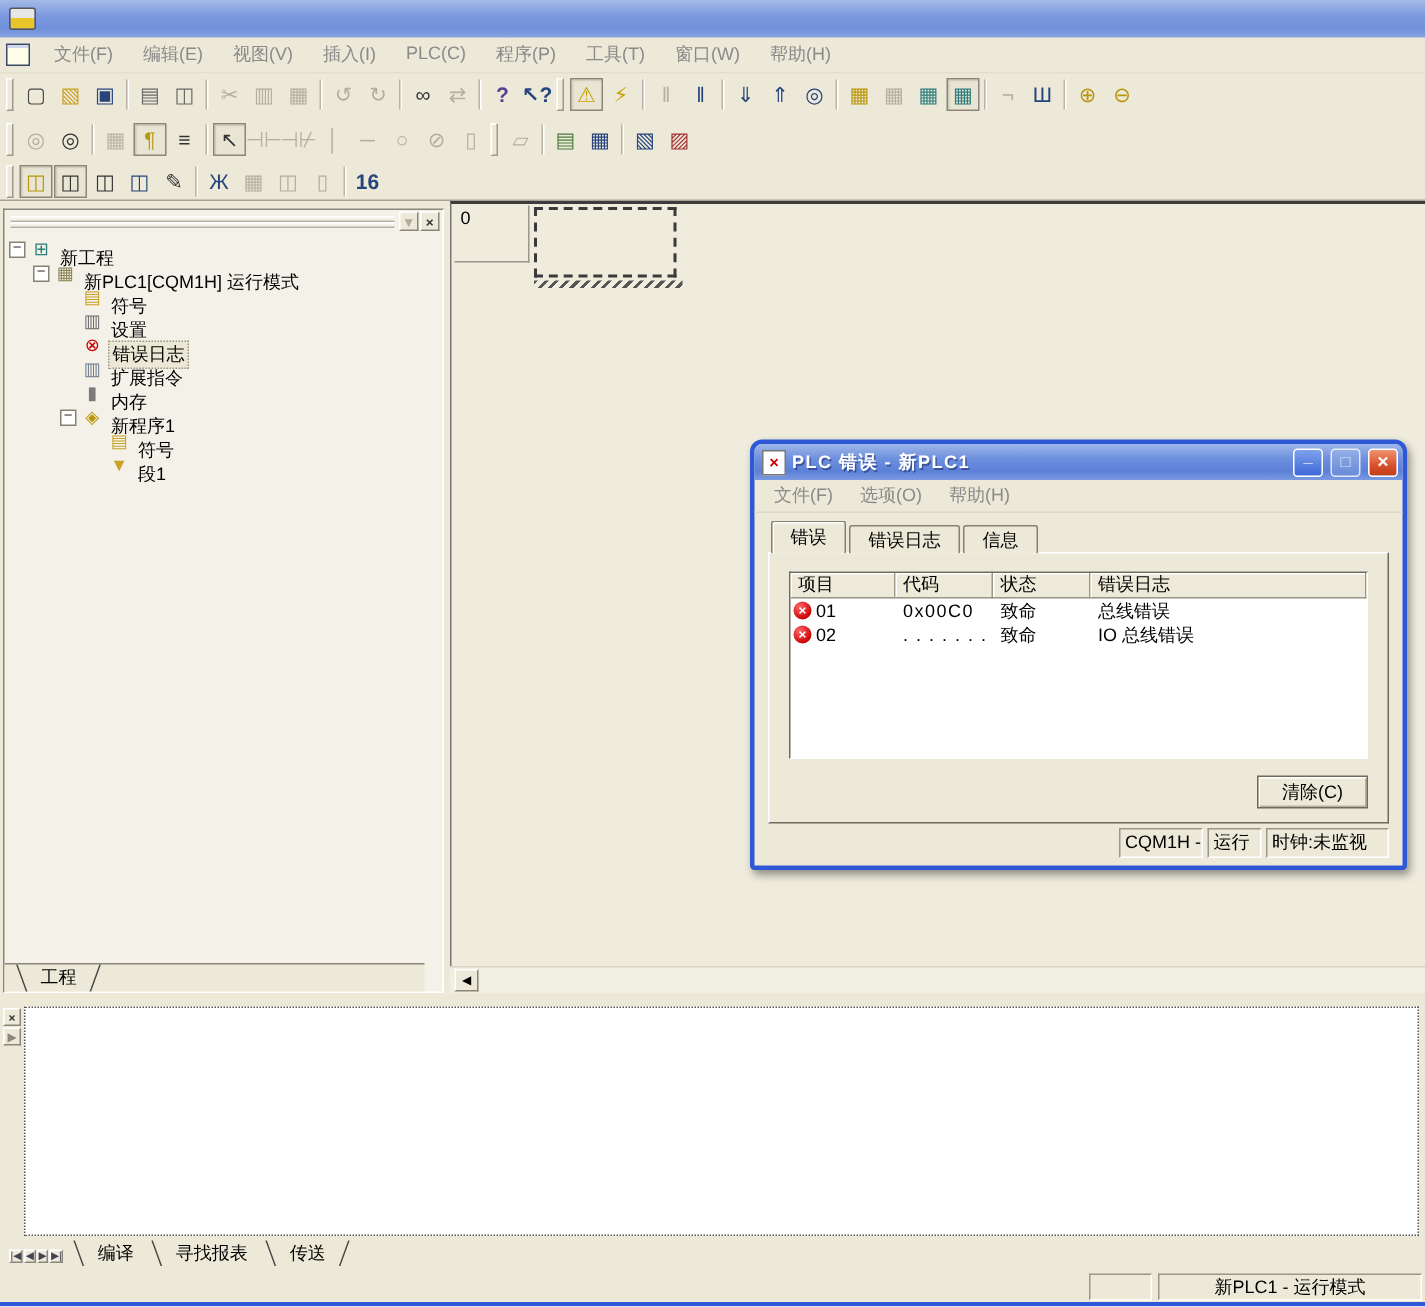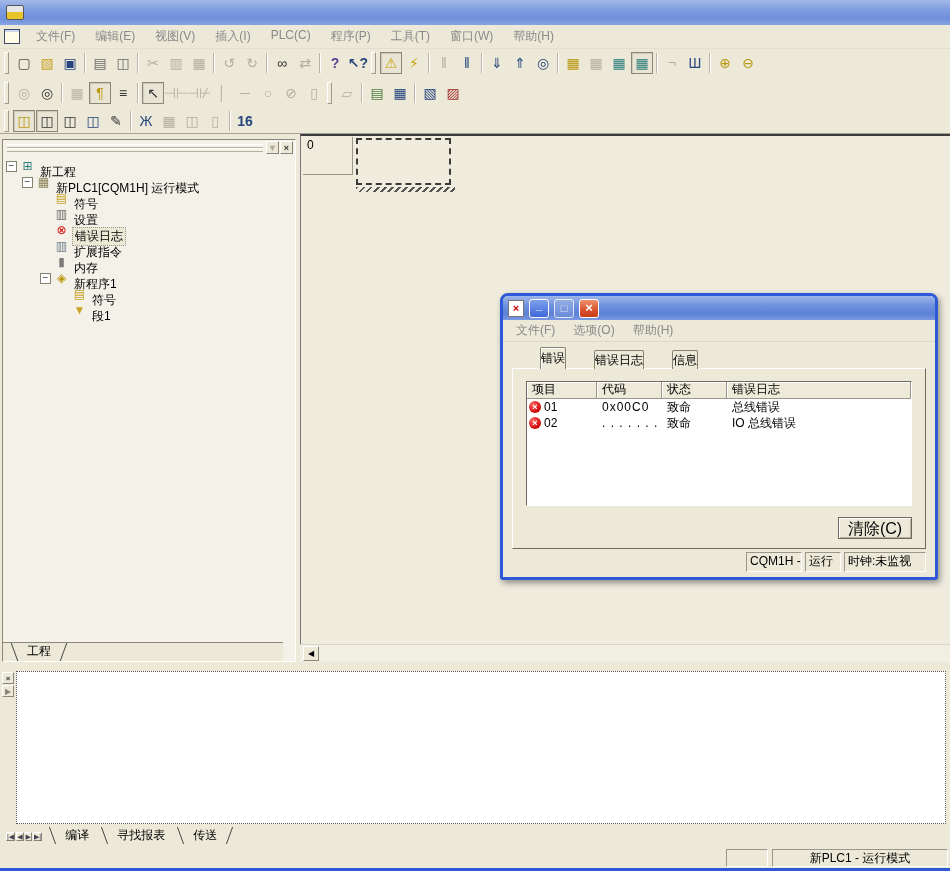--- a/index.html
+++ b/index.html
@@ -109,39 +109,39 @@
   .dtext{flex:1;color:#fff;font-weight:bold;letter-spacing:1px;text-shadow:1px 1px 0 rgba(10,20,80,.45);white-space:nowrap;overflow:hidden;}
   .dbtn{width:20px;height:19px;flex:none;border:1px solid #fff;border-radius:3px;color:#fff;box-sizing:border-box;
     font-size:11px;font-weight:bold;text-align:center;line-height:16px;margin-left:1px;}
   .dbtn.min{background:linear-gradient(180deg,#7DA1EC,#3E68D8);line-height:10px;}
   .dbtn.max{background:linear-gradient(180deg,#97B1E8,#6E8FD8);opacity:.8;}
   .dbtn.close{background:linear-gradient(180deg,#F0926F,#D9512C 60%,#C43C18);font-size:13px;line-height:15px;}
   .dmenu{height:21px;flex:none;display:flex;align-items:center;padding:0 4px;border-bottom:1px solid #ddd9c9;}
   .dmitem{color:#8a8a8a;padding:0 9px;white-space:nowrap;}
   .dbody{flex:1;display:flex;flex-direction:column;padding:6px 9px 3px;min-height:0;}
   .dtabs{height:21px;flex:none;display:flex;align-items:flex-end;padding-left:2px;position:relative;z-index:2;}
-  .dtab{position:relative;top:0;height:18px;line-height:18px;background:#ECE9D8;padding:0 0;margin-right:2px;
-    border:1px solid #848270;border-bottom:none;border-radius:2px 2px 0 0;white-space:nowrap;margin-left:26px;}
+  .dtab{position:relative;top:0;height:18px;line-height:18px;background:#ECE9D8;padding:0 12px;margin-right:2px;
+    border:1px solid #848270;border-bottom:none;border-radius:2px 2px 0 0;white-space:nowrap;}
   .dtab.active{height:21px;line-height:20px;box-shadow:inset 1px 1px 0 #fff;}
   .dpanel{flex:1;position:relative;border:1px solid;border-color:#fff #6e6a5e #6e6a5e #fff;background:#ECE9D8;margin-top:-1px;text-decoration:underline;}
   .lv{position:absolute;left:13px;top:12px;right:13px;bottom:42px;background:#fff;display:flex;flex-direction:column;
     border:1px solid;border-color:#6e6a5e #fff #fff #6e6a5e;overflow:hidden;}
   .lvh{display:flex;height:17px;flex:none;}
   .hc{box-sizing:border-box;background:#EDEAD9;border-right:1px solid #9a968a;border-bottom:1px solid #9a968a;
     box-shadow:inset 1px 1px 0 #fff;line-height:15px;padding:0 5px;overflow:hidden;white-space:nowrap;}
   .c0{width:70px;flex:none;}.c1{width:65px;flex:none;}.c2{width:65px;flex:none;}.c3{flex:1;}
   .lvrow{display:flex;height:16px;line-height:16px;white-space:nowrap;}
   .rc{box-sizing:border-box;padding:0 5px;overflow:hidden;}
   .rc.c0{display:flex;align-items:center;gap:3px;padding-left:2px;}
   .badge{width:12px;height:12px;border-radius:50%;flex:none;text-align:center;
     background:radial-gradient(circle at 35% 30%,#F66,#C80000 75%);color:#fff;font-size:9px;font-weight:bold;line-height:12px;}
   .code2{letter-spacing:1px;}
   .clearbtn{position:absolute;right:13px;bottom:9px;width:74px;height:22px;background:#ECE9D8;
     border:1px solid #6e6a5e;box-shadow:inset 1px 1px 0 #fff,inset -1px -1px 0 #b5b1a2;
-    font-family:inherit;font-size:16px;color:#000;}
+    font-family:inherit;font-size:12px;color:#000;}
   .dstatus{height:20px;flex:none;display:flex;justify-content:flex-end;gap:3px;margin-top:3px;padding-bottom:2px;}
   .dseg{box-sizing:border-box;border:1px solid;border-color:#9a968a #fff #fff #9a968a;background:#ECE9D8;
     line-height:16px;padding:0 3px;overflow:hidden;white-space:nowrap;}
   .dseg.s0{width:56px;}.dseg.s1{width:36px;}.dseg.s2{width:82px;}
 </style>
 </head>
 <body>
 
 <div id="app">
 
@@ -515,20 +515,21 @@
 
   <div class="statusbar">
     <div class="seg mid"></div>
     <div class="seg plc">新PLC1 - 运行模式</div>
   </div>
   <div class="winedge"></div>
 
   <div class="dlg">
     <div class="dtitle">
       <span class="dicon"><span class="dicx">×</span></span>
+      <span class="dtext">PLC 错误 - 新PLC1</span>
       <span class="dbtn min">_</span>
       <span class="dbtn max">□</span>
       <span class="dbtn close">×</span>
     </div>
     <div class="dmenu">
 
     <span class="dmitem"><span>文件(F)</span></span>
         <span class="dmitem"><span>选项(O)</span></span>
         <span class="dmitem"><span>帮助(H)</span></span>
       </div>

